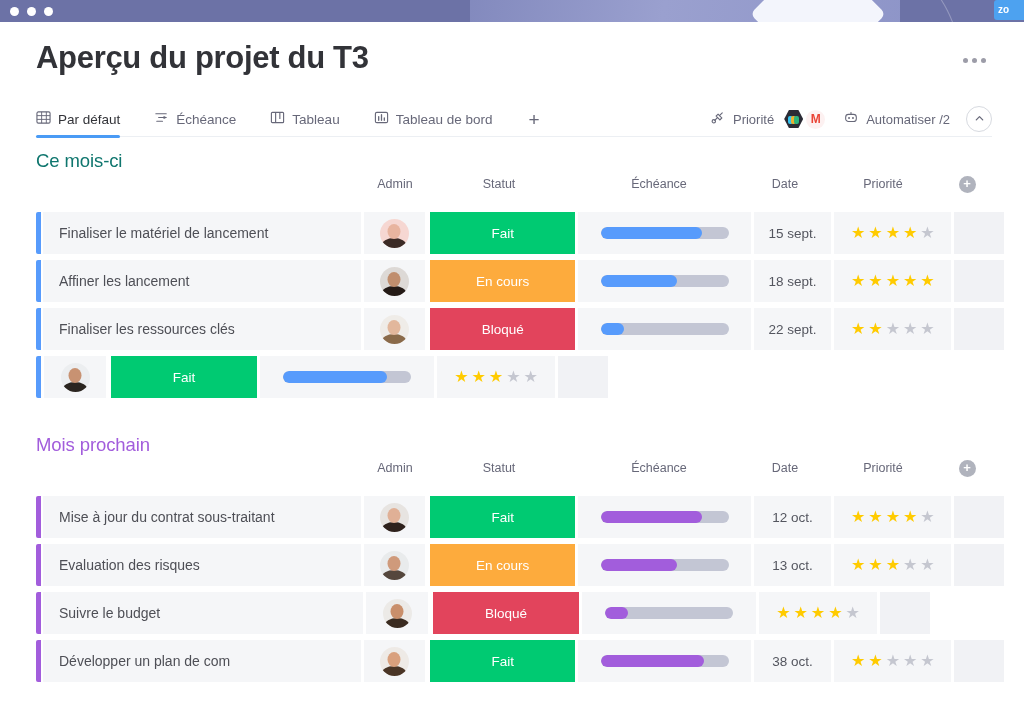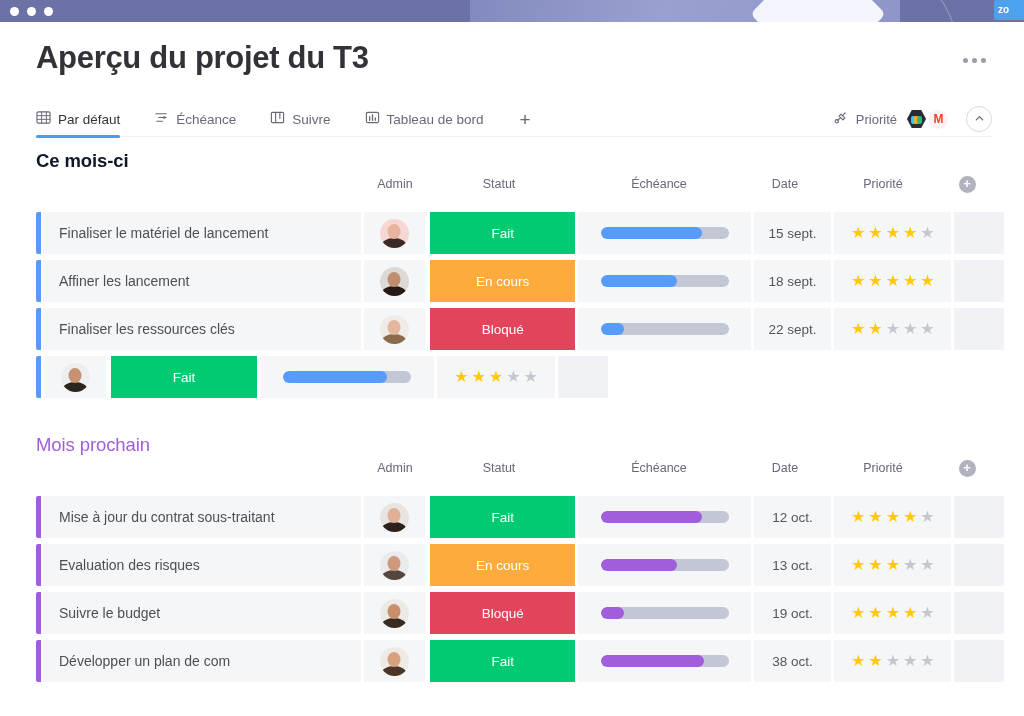--- a/index.html
+++ b/index.html
@@ -223,21 +223,21 @@
       <span>Échéance</span>
     </div>
 
     <div class="tab">
       <span>
         <svg width="15" height="15" viewBox="0 0 16 16">
           <rect x="1.5" y="2.5" width="13" height="11" rx="1" fill="none" stroke="#676879" stroke-width="1.2"></rect>
           <path d="M6 2.5v11M10.5 2.5v7" stroke="#676879" stroke-width="1.2"></path>
         </svg>
       </span>
-      <span>Suivre</span>
+      <span>Tableau</span>
     </div>
 
     <div class="tab">
       <span>
         <svg width="15" height="15" viewBox="0 0 16 16">
           <rect x="1.5" y="2.5" width="13" height="11" rx="1.5" fill="none" stroke="#676879" stroke-width="1.2"></rect>
           <path d="M5 11V7M8 11V5M11 11V8.5" stroke="#676879" stroke-width="1.4" stroke-linecap="round"></path>
         </svg>
       </span>
       <span>Tableau de bord</span>
@@ -260,35 +260,46 @@
 
       <div class="app-icons">
         <div class="app-hex">
           <span style="left:4px;background:#36c5f0"></span>
           <span style="left:7px;background:#ecb22e"></span>
           <span style="left:10px;background:#2eb67d"></span>
         </div>
         <div class="app-gmail">M</div>
       </div>
 
+      <div class="tool">
+        <span>
+          <svg width="16" height="15" viewBox="0 0 18 16">
+            <rect x="3" y="4.5" width="12" height="8" rx="3.2" fill="none" stroke="#676879" stroke-width="1.2"></rect>
+            <circle cx="6.8" cy="8.5" r="1.1" fill="#676879"></circle>
+            <circle cx="11.2" cy="8.5" r="1.1" fill="#676879"></circle>
+            <path d="M9 4.5V2.4" stroke="#676879" stroke-width="1.2" stroke-linecap="round"></path>
+          </svg>
+        </span>
+        <span>Automatiser /2</span>
+      </div>
 
       <div class="collapse-btn">
         <span>
           <svg width="11" height="11" viewBox="0 0 12 12">
             <path d="M2.5 7.5L6 4l3.5 3.5" fill="none" stroke="#676879" stroke-width="1.4" stroke-linecap="round" stroke-linejoin="round"></path>
           </svg>
         </span>
       </div>
 
     </div>
   </div>
 
   <div id="groups-root">
       <div class="group" style="top: 128px;">
-        <div class="group-title" style="color: #0f172a; font-weight: bold;">Ce mois-ci</div>
+        <div class="group-title" style="color: #0f766e;">Ce mois-ci</div>
         <div class="colhead" style="top: 20px;">
           <div style="width: 328px;"></div>
           <div style="width: 62px;">Admin</div>
           <div style="width: 146px;">Statut</div>
           <div style="width: 174px;">Échéance</div>
           <div style="width: 78px;">Date</div>
           <div style="width: 118px;">Priorité</div>
           <div style="width: 50px; display: flex; justify-content: center;">
             <div class="add-col">+</div>
           </div>
@@ -478,21 +489,20 @@
                 <div class="body" style="background:#3a2b20"></div>
                 <div class="head" style="background:#c98f6b"></div>
               </div>
             </div>
             <div class="cell c-status" style="width: 146px; background: rgb(226, 68, 92);">Bloqué</div>
             <div class="cell" style="width: 174px;">
               <div class="bar-track">
                 <div class="bar-fill" style="width: 18%; background: rgb(162, 93, 220);"></div>
               </div>
             </div>
-            <div class="cell" style="width: 78px;">19 oct.</div>
             <div class="cell" style="width: 118px;">
               <div class="stars">
                 <span class="star on">★</span>
                 <span class="star on">★</span>
                 <span class="star on">★</span>
                 <span class="star on">★</span>
                 <span class="star">★</span>
               </div>
             </div>
             <div class="cell c-blank" style="width: 50px;"></div>

